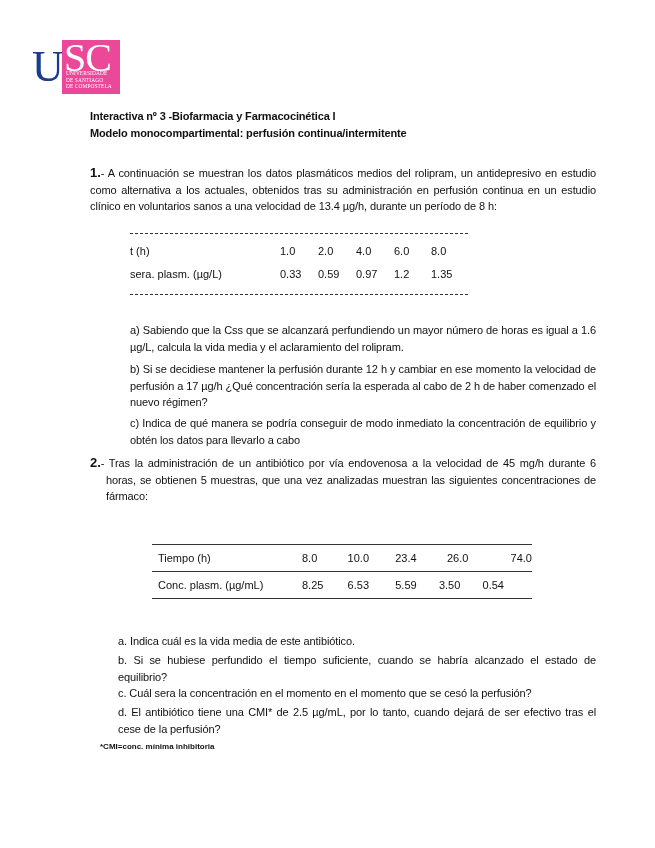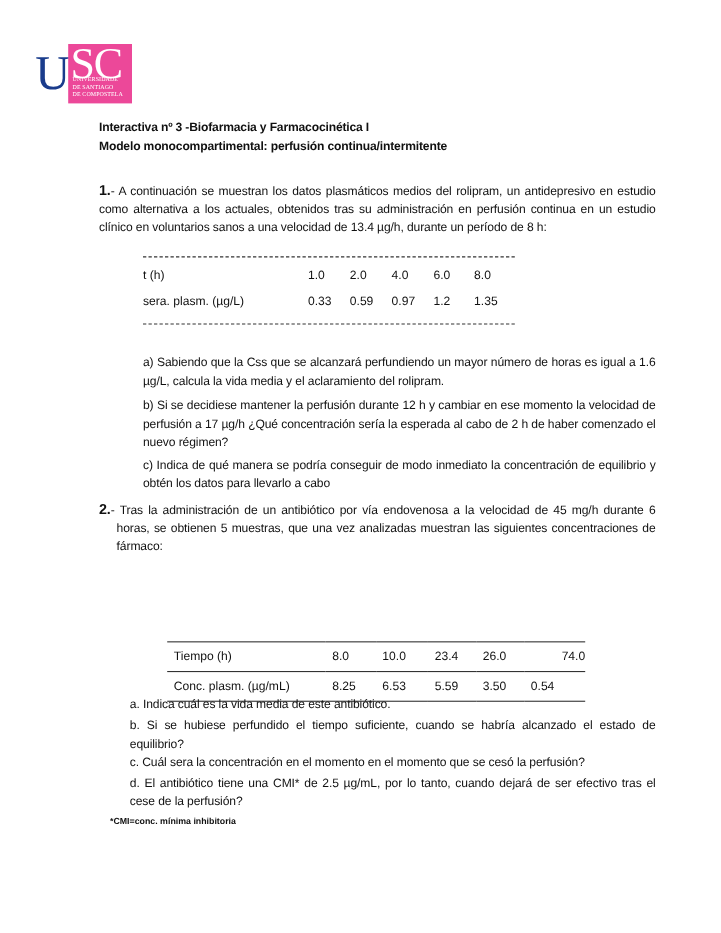--- a/index.html
+++ b/index.html
@@ -10,21 +10,21 @@
     .logo-u { width:30px; color:#1a3c8c; font-family:"Liberation Serif", serif; font-size:44px; line-height:54px; letter-spacing:-1px; }
     .logo-box { flex:1; background:#ec4899; color:#fff; position:relative; }
     .logo-sc { position:absolute; left:2px; top:-2px; font-family:"Liberation Serif", serif; font-size:40px; line-height:40px; letter-spacing:-1px; }
     .logo-sub { position:absolute; left:4px; top:30px; font-family:"Liberation Serif", serif; font-size:5.4px; line-height:6.5px; letter-spacing:0.1px; }
     .title { left:90px; top:108px; font-size:11px; font-weight:bold; line-height:17px; letter-spacing:-0.15px; }
     .para { font-size:11px; line-height:16.5px; letter-spacing:-0.1px; text-align:justify; }
     .qnum { font-weight:bold; font-size:13px; }
     .dash { left:130px; width:338px; border-top:1px dashed #333; height:0; }
     table { border-collapse:collapse; font-size:11px; }
     .t1 td { padding:0; height:23px; }
-    .t2 { left:152px; top:544px; width:380px;margin-top:39px; }
+    .t2 { left:152px; top:544px; width:380px; }
     .t2 td { height:26px; padding:0 0 0 6px; }
     .t2 tr.r1 td { border-top:1.5px solid #333; }
     .t2 tr.r2 td { border-top:1.5px solid #333; border-bottom:1.5px solid #333; }
     .foot { left:100px; top:742px; font-size:8px; font-weight:bold; }
   </style>
 </head>
 <body>
 
 <div class="abs logo">
   <div class="logo-u">U</div>
@@ -78,21 +78,21 @@
   <span class="qnum">2.</span><span>- Tras la administración de un antibiótico por vía endovenosa a la velocidad de 45 mg/h durante 6 horas, se obtienen 5 muestras, que una vez analizadas muestran las siguientes concentraciones de fármaco:</span>
 </div>
 
 <table class="abs t2">
   <tbody>
       <tr class="r1">
     <td style="width:140px;">Tiempo (h)</td>
     <td style="width:40px;">8.0</td>
     <td style="width:42px;">10.0</td>
     <td style="width:38px;">23.4</td>
-    <td style="width:38px;">26.0</td>
+    <td style="width:38px;text-align:center;">26.0</td>
     <td style="width:50px;text-align:right;">74.0</td>
   </tr>
   <tr class="r2">
     <td>Conc. plasm. (µg/mL)</td>
     <td>8.25</td>
     <td>6.53</td>
     <td>5.59</td>
     <td>3.50</td>
     <td>0.54</td>
   </tr>

